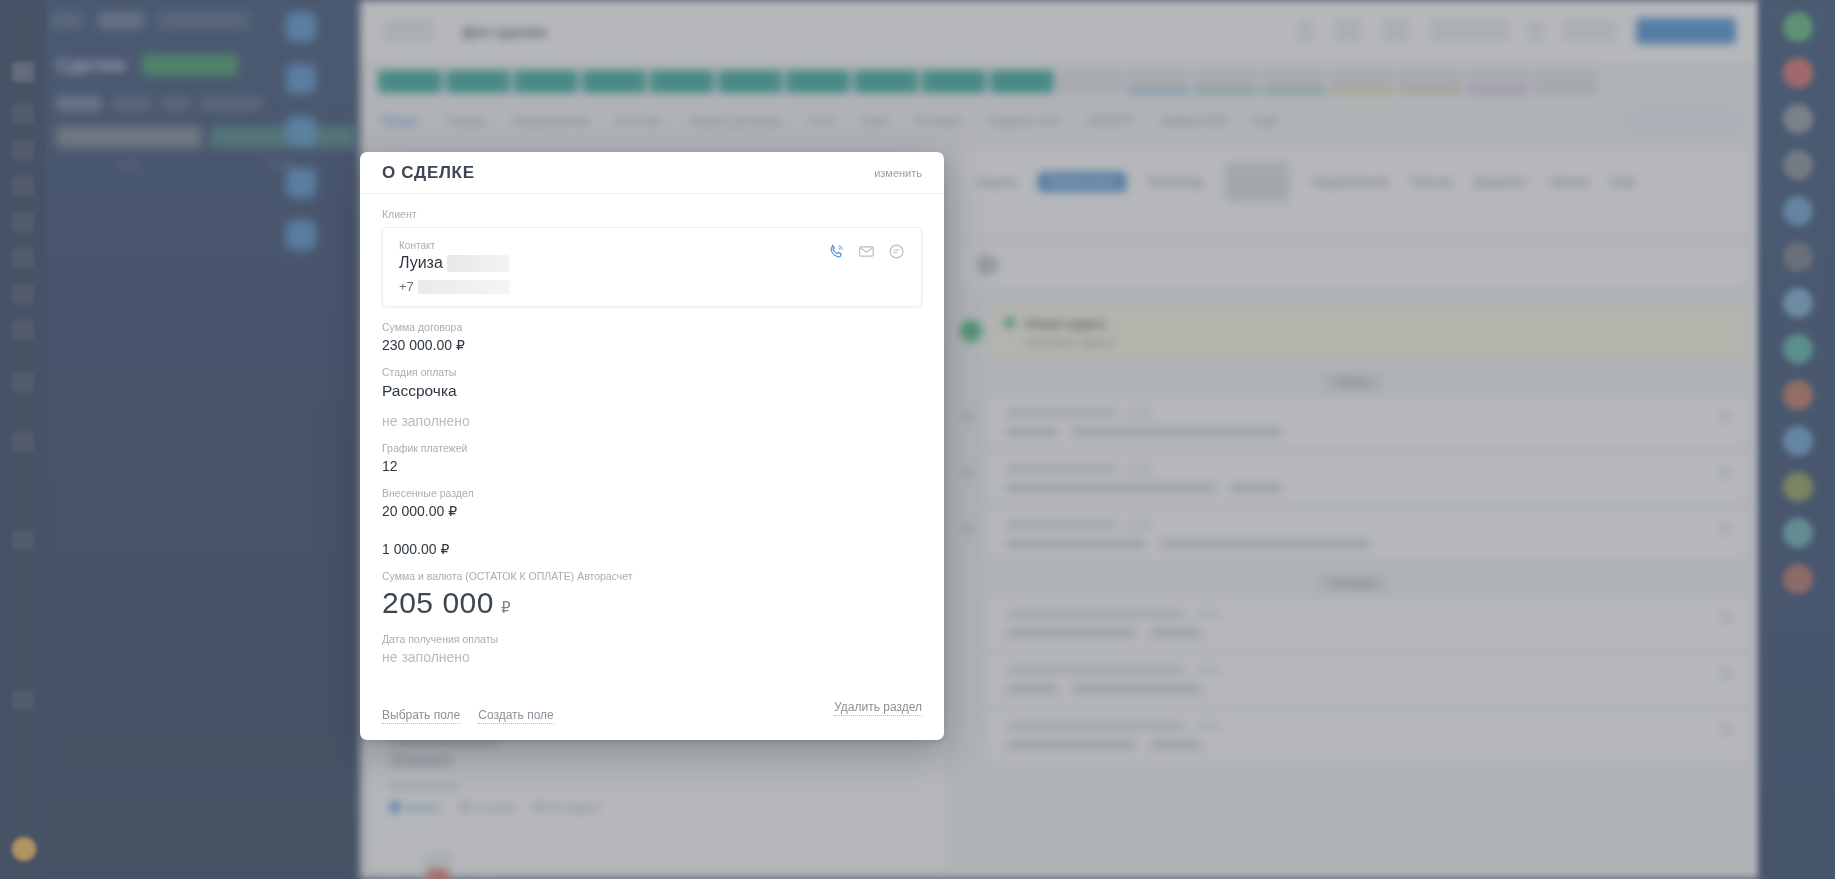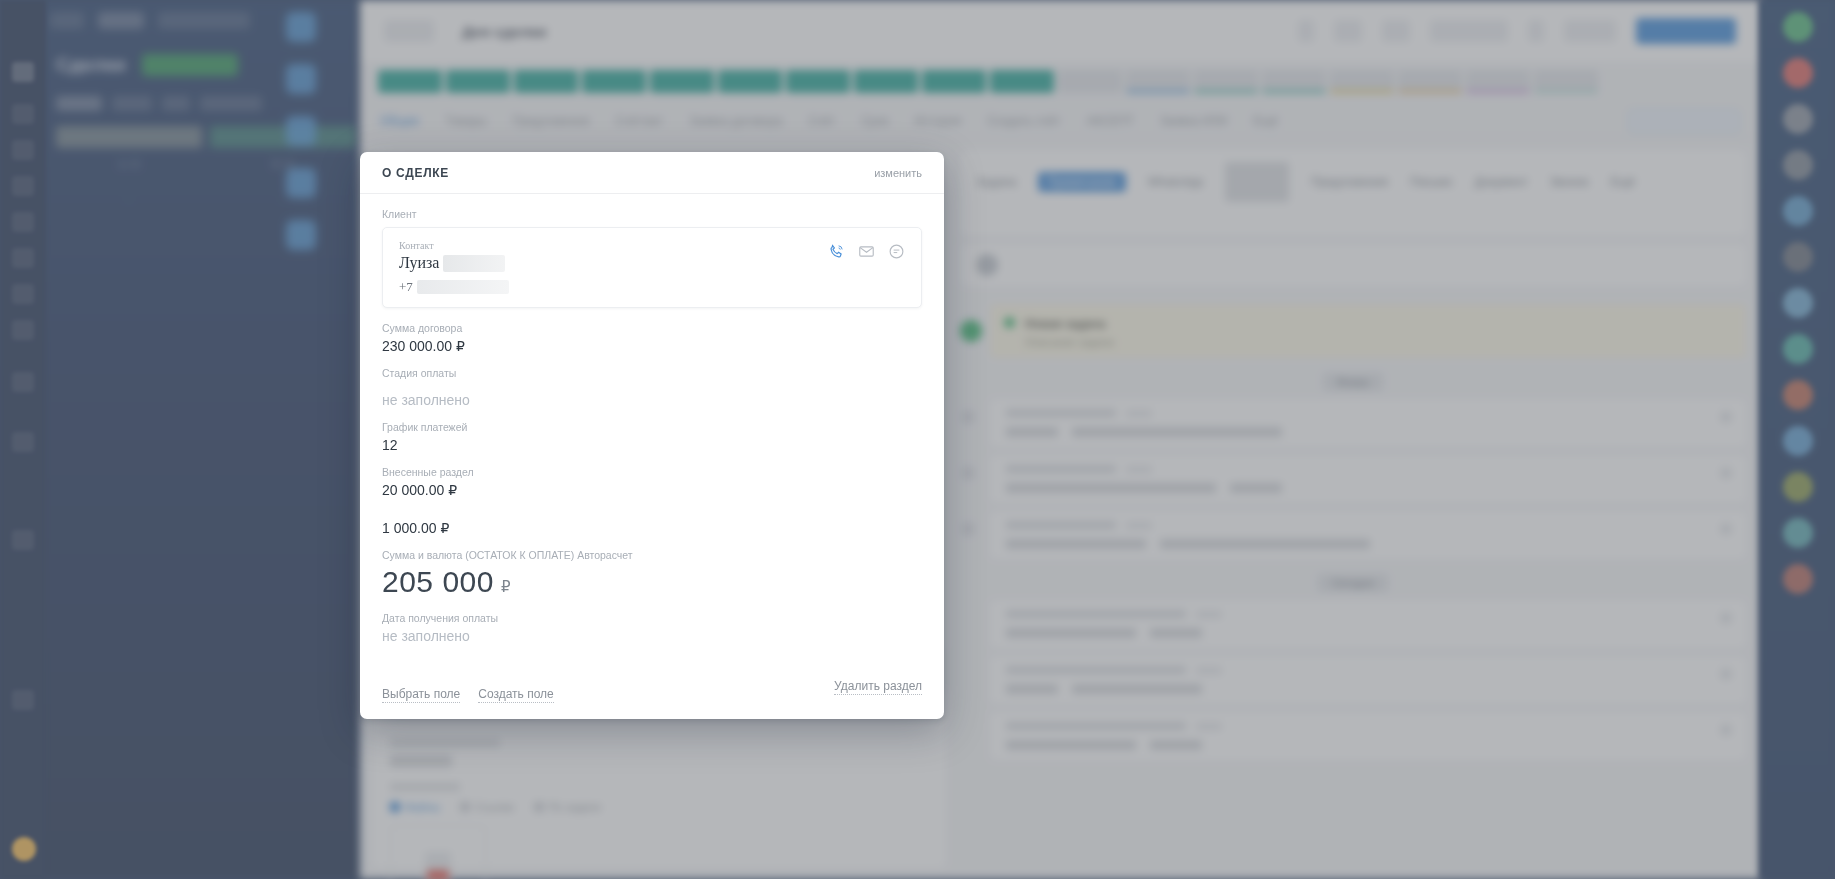--- a/index.html
+++ b/index.html
@@ -215,40 +215,40 @@
     background: #fff;
     border-radius: 7px;
     box-shadow: 0 12px 40px rgba(15,25,45,.28), 0 2px 6px rgba(15,25,45,.14);
     overflow: hidden;
   }
   .modal-head {
     height: 42px; display: flex; align-items: center;
     padding: 0 22px; border-bottom: 1px solid #edeef0;
   }
   .modal-title {
-    font-size: 12px; letter-spacing: .7px; color: #3d4752; font-weight: 700;
+    font-size: 17px; letter-spacing: .7px; color: #3d4752; font-weight: 700;
   }
   .edit-link {
     margin-left: auto; font-size: 11px; color: #9aa0a8; cursor: pointer;
   }
   .modal-body { padding: 14px 22px 0; }
 
   .field { margin-bottom: 13px; }
   .f-label { font-size: 10.5px; color: #a8aeb6; margin-bottom: 4px; }
   .f-value { font-size: 14px; color: #2f3842; }
   .f-value.empty { color: #b6bcc4; }
   .f-value.big { font-size: 15.5px; }
 
   .contact-box {
     background: #fff; border: 1px solid #eceef1; border-radius: 5px;
     padding: 12px 16px; margin-bottom: 14px;
     display: flex; align-items: flex-start;
     box-shadow: 0 1px 3px rgba(20,30,50,.05);
   }
-  .contact-left { flex: 1; font-family: Liberation Serif, serif; }
+  .contact-left { flex: 1; }
   .contact-label { font-size: 10px; color: #a8aeb6; margin-bottom: 3px; }
   .contact-name { font-size: 16px; color: #2f3842; display:flex; align-items:center; }
   .redact {
     display: inline-block; height: 17px; width: 62px;
     background: linear-gradient(90deg,#e6e8ea,#f2f3f4);
     border-radius: 2px; margin-left: 4px; vertical-align: middle;
   }
   .contact-phone { font-size: 13px; color: #6b727a; margin-top: 7px; display:flex; align-items:center; }
   .redact-ph {
     display: inline-block; height: 14px; width: 92px;
@@ -590,20 +590,21 @@
         </div>
       </div>
 
       <div class="field">
         <div class="f-label">Сумма договора</div>
         <div class="f-value">230 000.00 ₽</div>
       </div>
 
       <div class="field">
         <div class="f-label">Стадия оплаты</div>
+        <div class="f-value big">Рассрочка</div>
       </div>
 
       <div class="field">
         <div class="f-value empty">не заполнено</div>
       </div>
 
       <div class="field">
         <div class="f-label">График платежей</div>
         <div class="f-value">12</div>
       </div>

